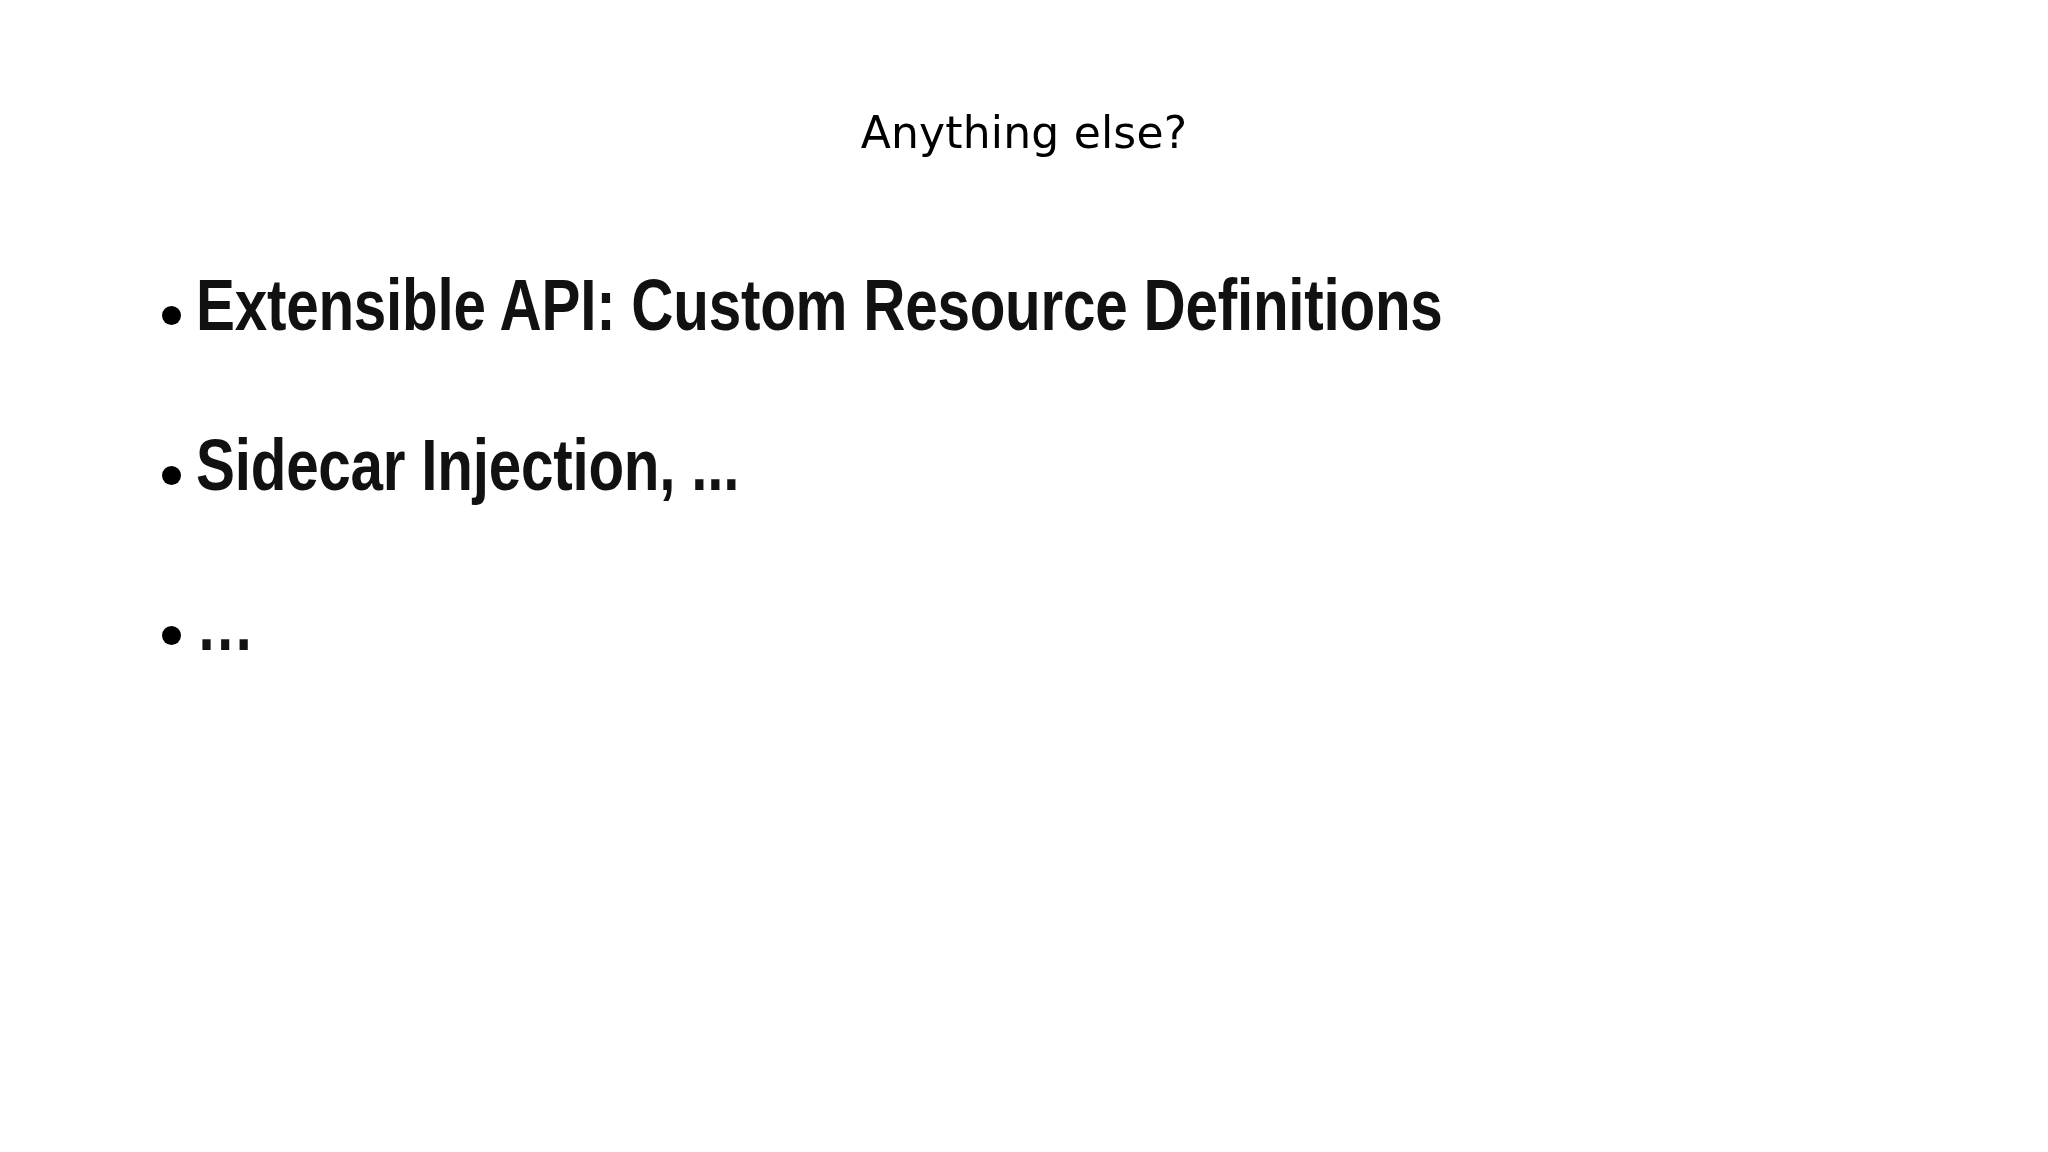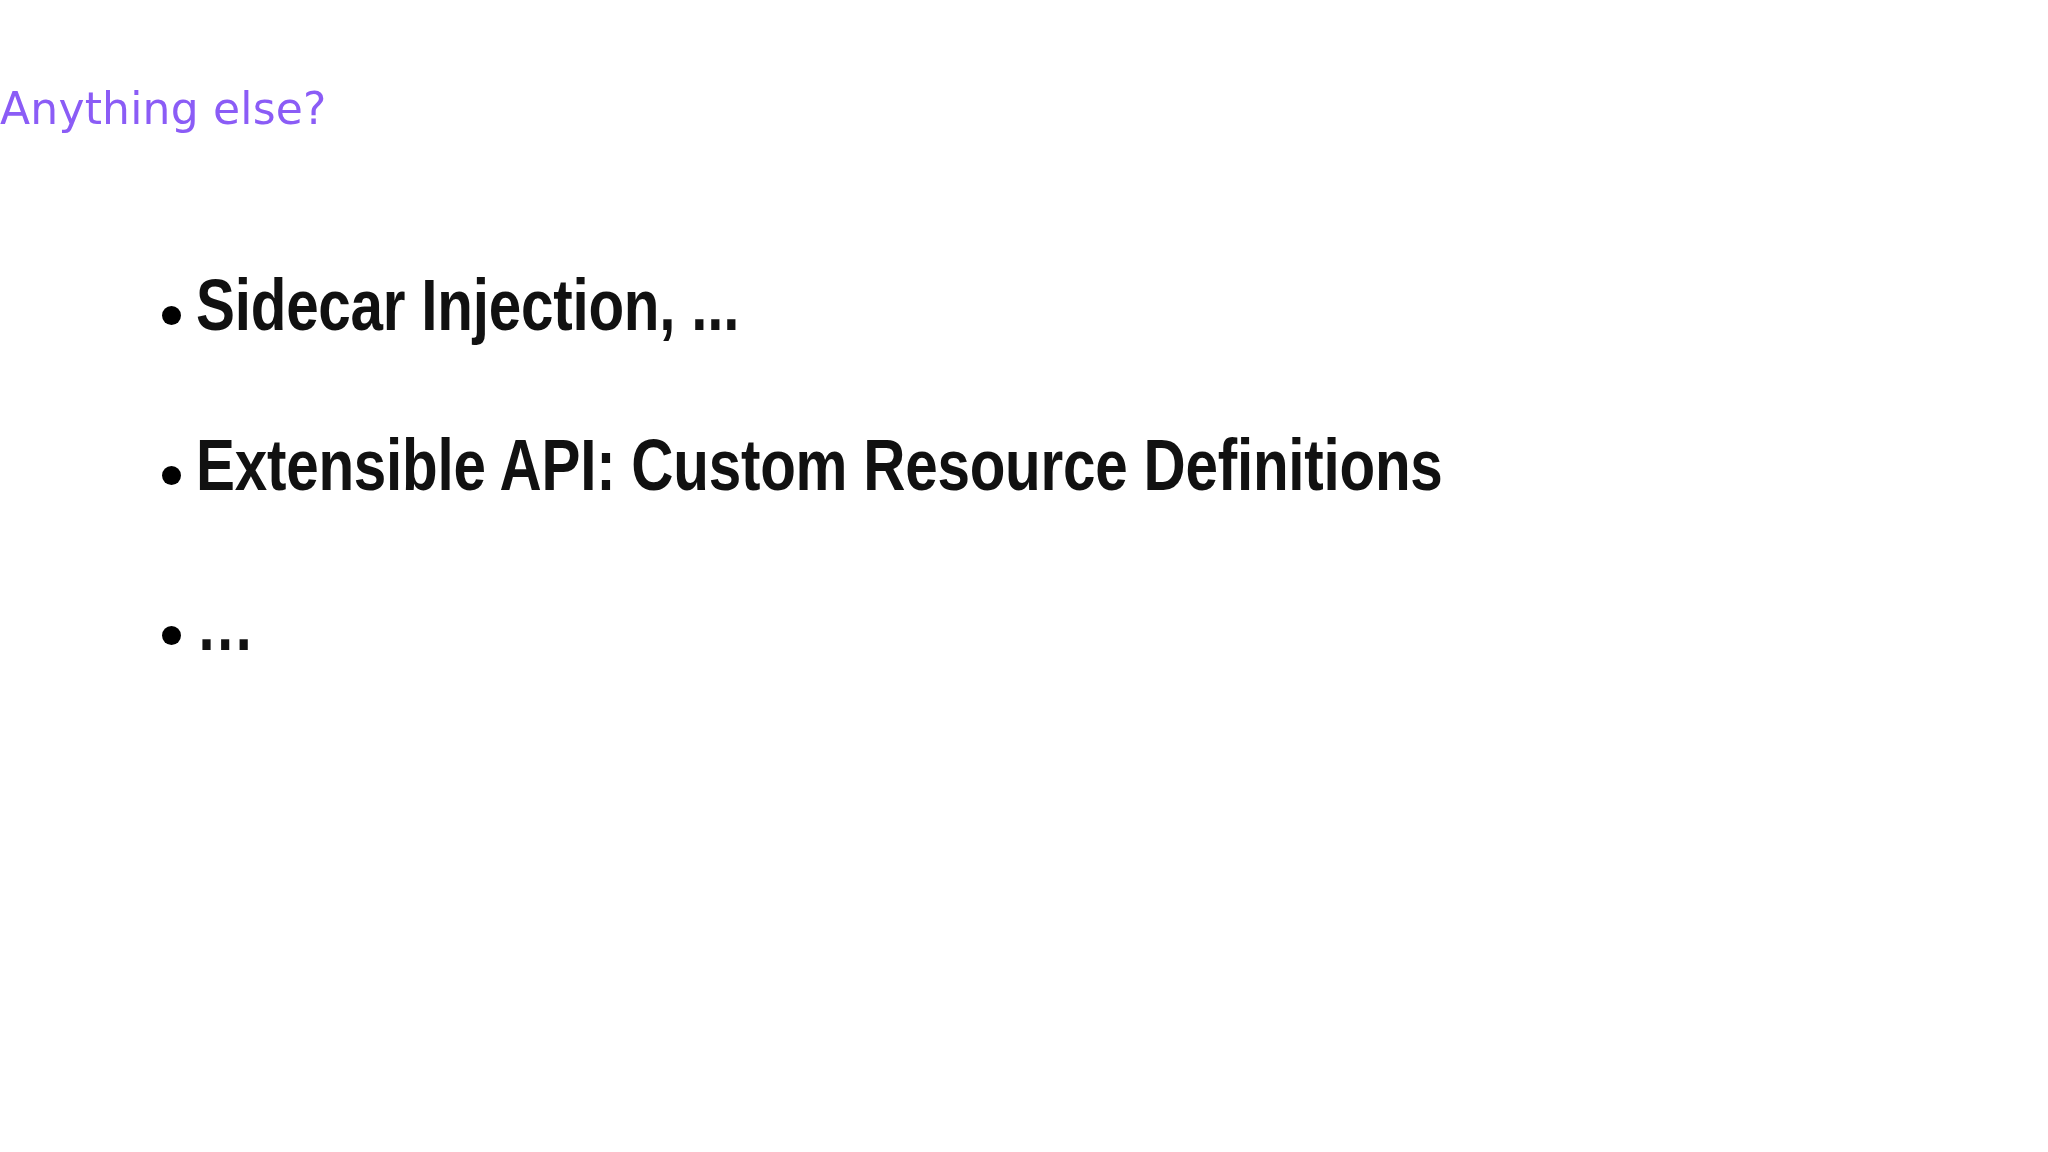--- a/index.html
+++ b/index.html
@@ -14,26 +14,27 @@
   #slide {
     position: relative;
     width: 2048px;
     height: 1152px;
     background: #ffffff;
     overflow: hidden;
   }
   #slide-title {
     position: absolute;
     left: 0;
-    top: 84px;
+    top: 108px;
     width: 2048px;
+    text-align: center;
     font-family: "DejaVu Sans", sans-serif;
     font-size: 44px;
     font-weight: 400;
-    color: #8b5cf6;
+    color: #000000;
     letter-spacing: 0.2px;
     line-height: 1.15;
     white-space: nowrap;
   }
   #bullet-list {
     position: absolute;
     left: 150px;
     top: 262px;
     width: 1820px;
     margin: 0;
@@ -78,26 +79,26 @@
 <body>
 
 <div id="slide">
 
   <div id="slide-title">Anything else?</div>
 
   <ul id="bullet-list">
 
     <li class="bullet-item">
       <span class="bullet-marker"></span>
-      <span class="bullet-text">Sidecar Injection, ...</span>
+      <span class="bullet-text">Extensible API: Custom Resource Definitions</span>
     </li>
 
     <li class="bullet-item">
       <span class="bullet-marker"></span>
-      <span class="bullet-text">Extensible API: Custom Resource Definitions</span>
+      <span class="bullet-text">Sidecar Injection, ...</span>
     </li>
 
 
     <li class="bullet-item">
       <span class="bullet-marker"></span>
       <span class="bullet-text ellipsis-only">…</span>
     </li>
 
   </ul>
 </div>

